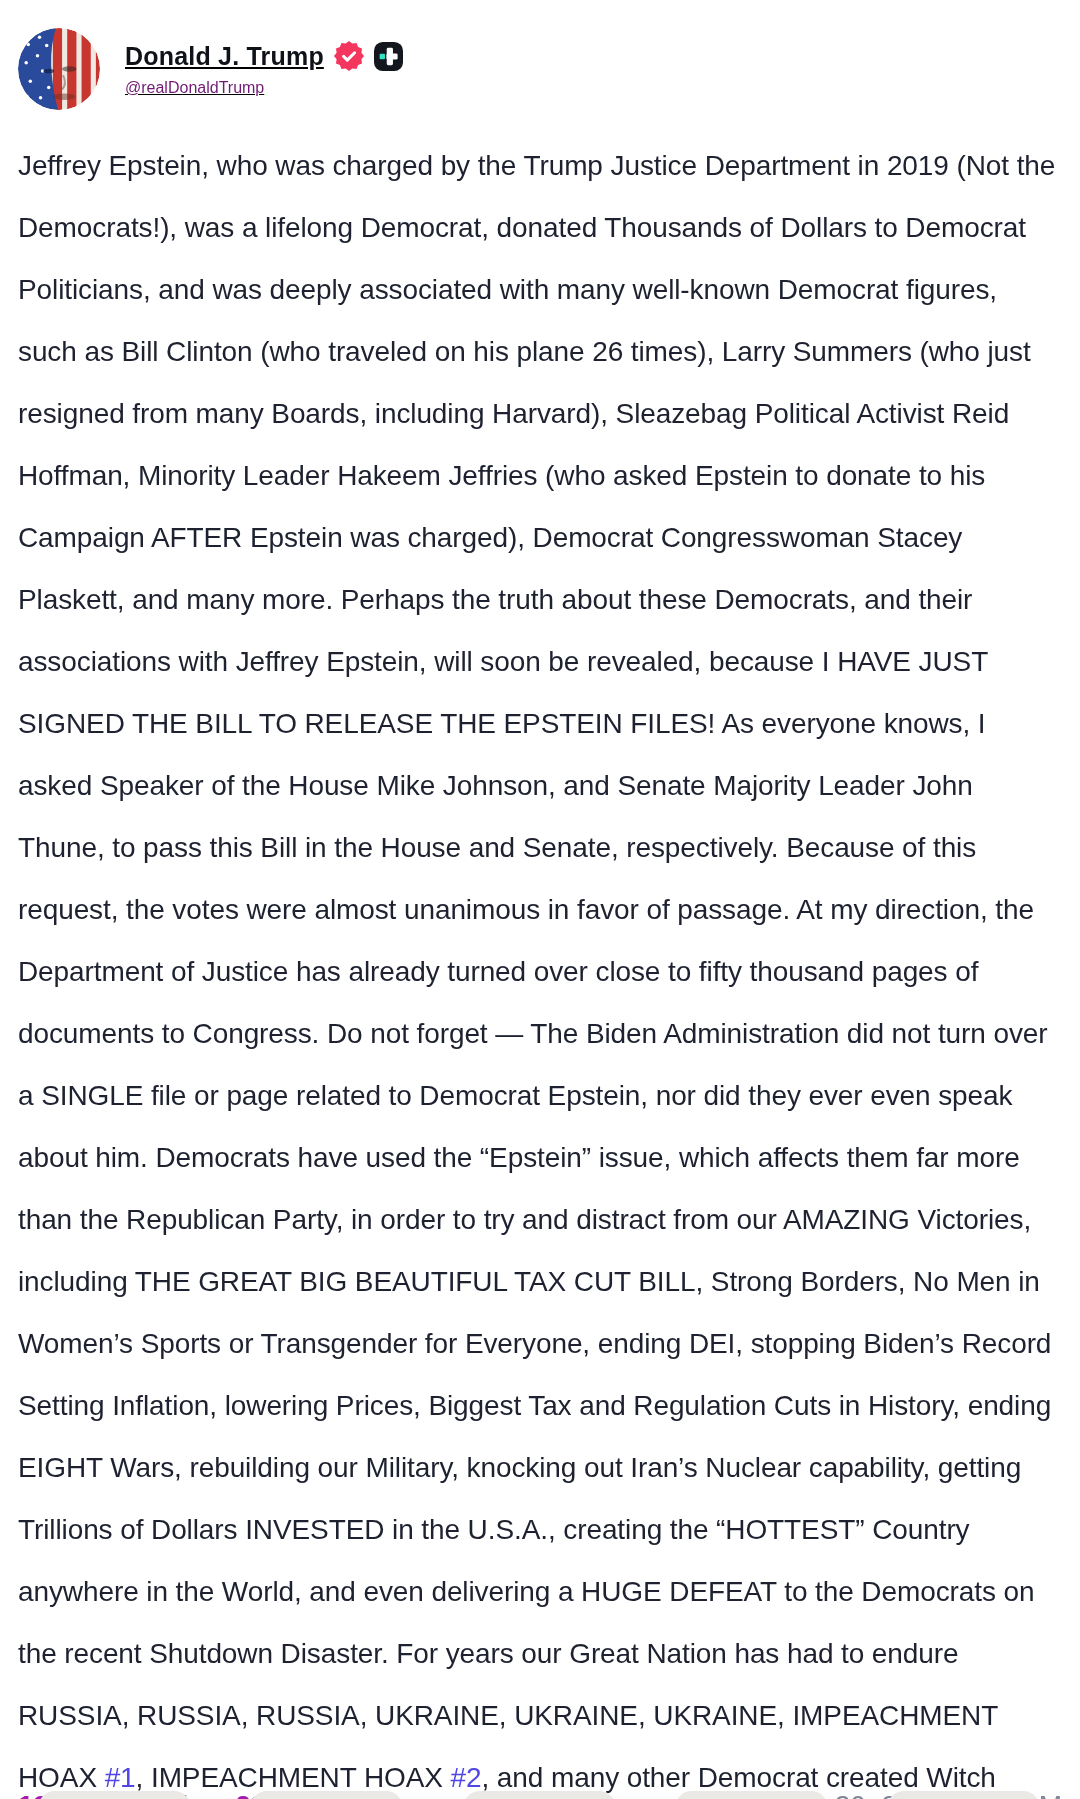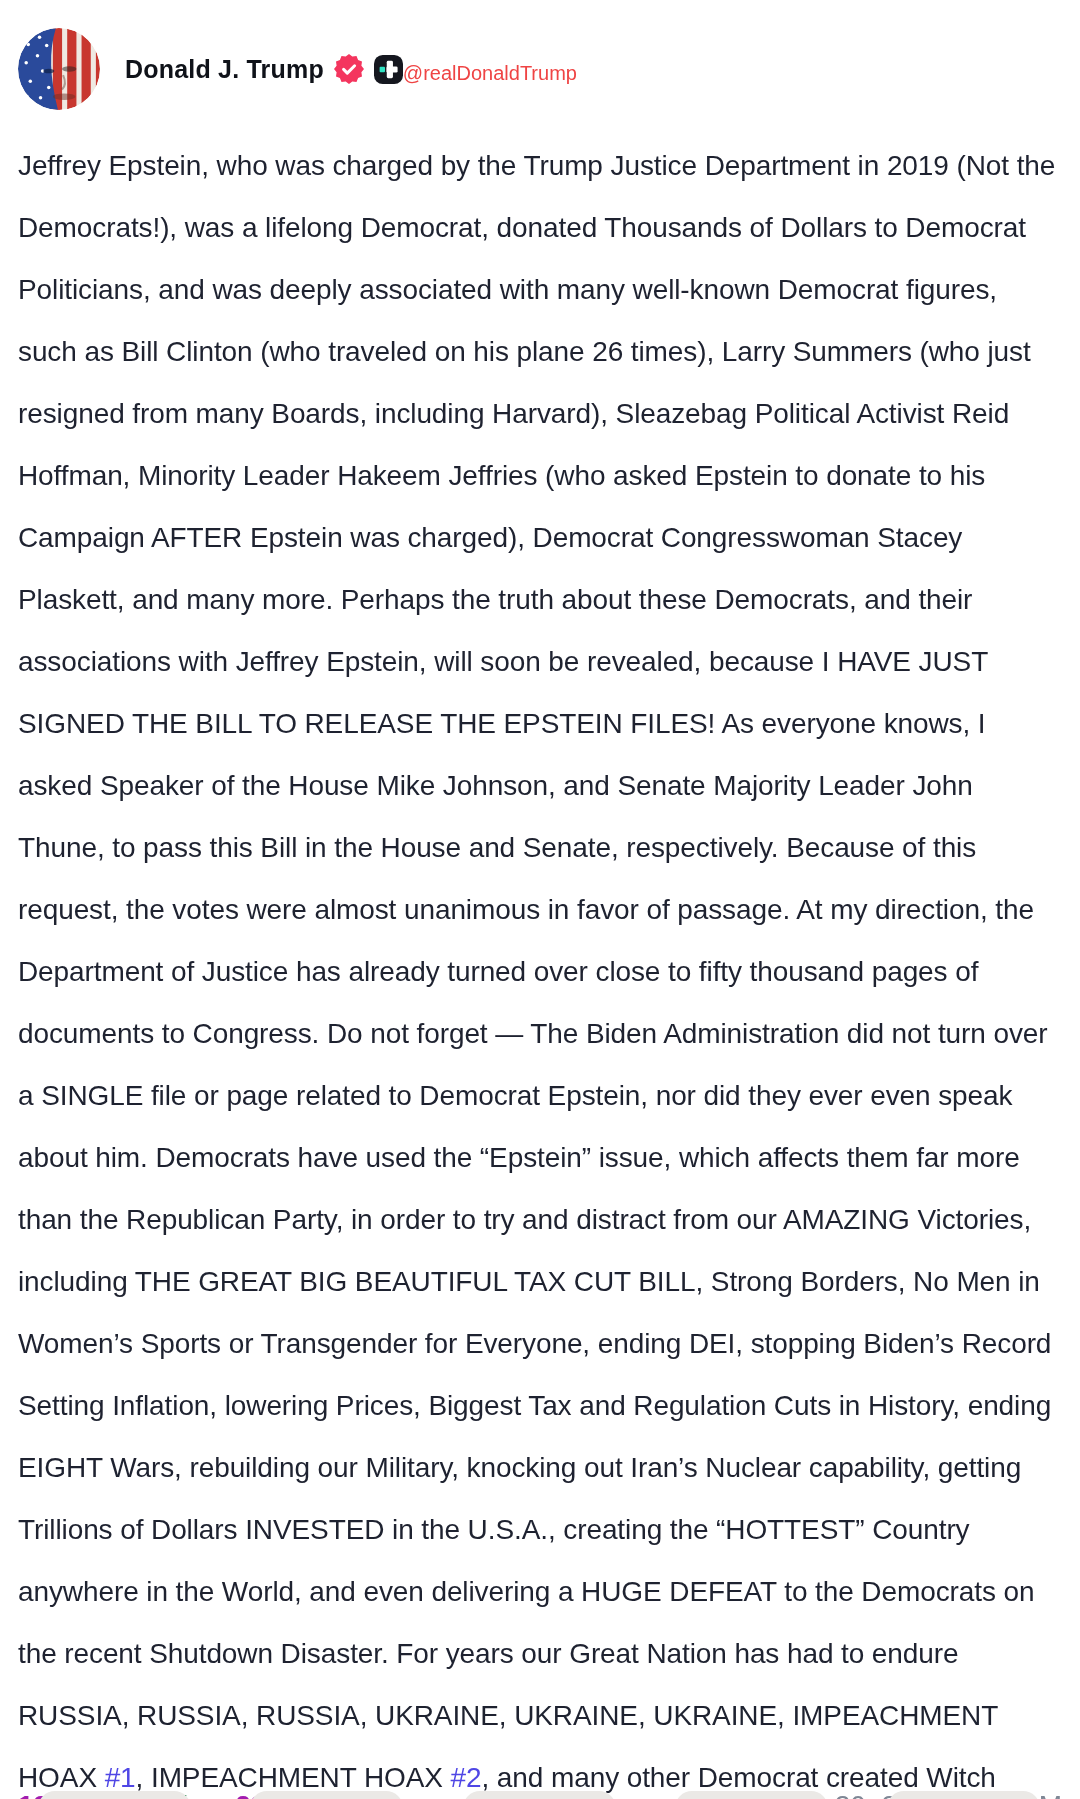--- a/index.html
+++ b/index.html
@@ -12,29 +12,29 @@
   }
   .page { position: absolute; inset: 0; padding: 0 18px; box-sizing: border-box; }
 
   
   .header { display: flex; align-items: center; gap: 25px; padding-top: 28px; }
   .avatar {
     width: 82px; height: 82px; border-radius: 50%;
     overflow: hidden; flex: 0 0 auto; cursor: pointer;
   }
   .avatar svg { display: block; }
-  .id-block { display: flex; flex-direction: row; }
+  .id-block { display: flex; flex-direction: column; text-decoration: underline; }
   .name-row { display: flex; align-items: center; gap: 10px; }
   .display-name {
     font-size: 25px; font-weight: bold; color: #0f1219; letter-spacing: .2px;
     cursor: pointer;
   }
   .badge { display: inline-flex; }
   .badge svg { display: block; }
-  .handle { margin-top: 8px; font-size: 20px; color: #ef4444; cursor: pointer; }
+  .handle { margin-top: 8px; font-size: 16px; color: #701a75; cursor: pointer; }
 
   
   .body-text {
     margin: 25px 0 0;
     font-size: 28px; line-height: 62px; letter-spacing: -0.1px;
     color: #1e2230;
     text-align: left;
   }
   .hashlink { color: #4f46e5; text-decoration: none; cursor: pointer; }
 

